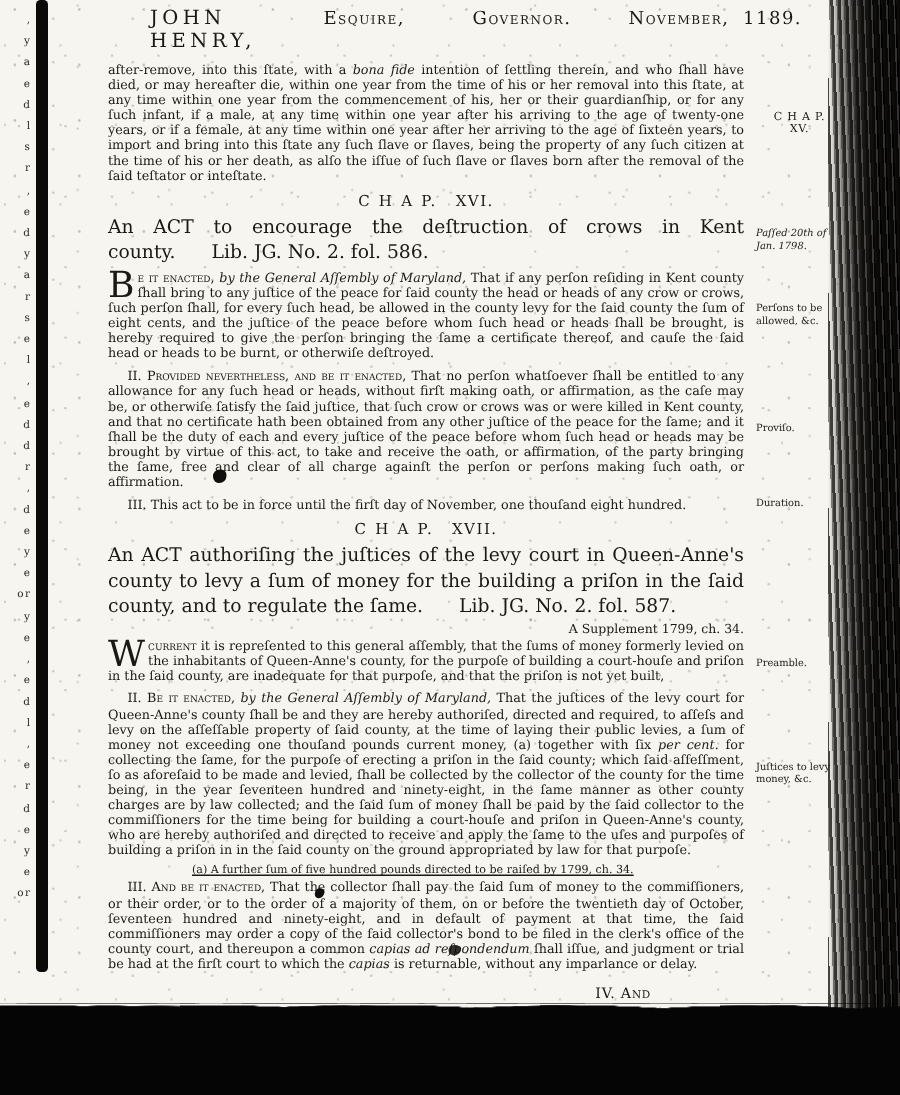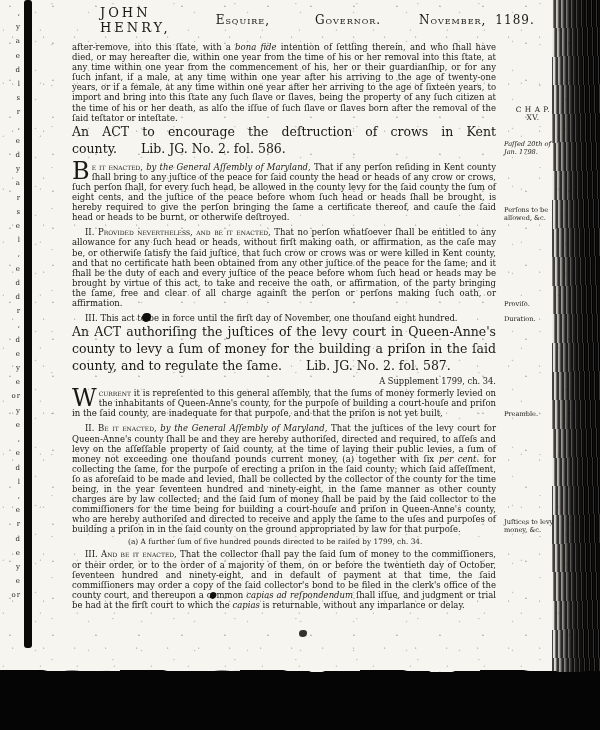--- a/index.html
+++ b/index.html
@@ -37,48 +37,48 @@
       radial-gradient(ellipse at 82% 100%, #050505 0 58%, transparent 59%);
     background-size: 120px 8px, 150px 7px, 130px 9px;
   }
   .blot { position:absolute; background:#100f0d; border-radius:50% 42% 55% 48%; }
   .blot1 { left:142px; top:313px; width:9px; height:9px; }
   .blot2 { left:210px; top:592px; width:6px; height:7px; transform:rotate(24deg); }
   .blot3 { left:299px; top:630px; width:8px; height:7px; opacity:.85; }
 
   .content { position:absolute; left:72px; top:5px; width:490px; }
 
-  .running-head { display:flex; align-items:center; margin:0 0 7px 0;gap:38px; }
+  .running-head { display:flex; align-items:flex-start; margin:0 0 7px 0;gap:38px; }
   .rh-name { font-size:13px; letter-spacing:3px; margin-left:28px; }
   .rh-sc { font-variant:small-caps; font-size:12px; letter-spacing:1px; margin-left:7px; }
   .rh-date { margin-left:auto; display:flex; gap:9px; margin-right:58px; }
   .rh-month { font-variant:small-caps; font-size:12px; letter-spacing:1px; }
   .rh-year { font-size:12px; letter-spacing:1px; }
 
-  .row { display:flex; align-items:flex-end; }
+  .row { display:flex; align-items:center; }
   .main { width:424px; }
   .note {
     width:58px; padding:2px 0 0 8px; font-size:6.6px; line-height:8.4px;
     color:#23201c; white-space:pre-line;
   }
   .note.it { font-style:italic; }
   .note.chapxv { font-size:7.4px; letter-spacing:.5px; text-align:center; padding-top:0; }
 
   .para { font-size:8.5px; line-height:10.1px; text-align:justify; margin:0; }
   .para.gap { margin-top:5px; }
   .indent { display:inline-block; width:13px; }
   .sc { font-variant:small-caps; }
   .dropcap { float:left; font-size:24px; line-height:19.5px; padding-right:2px; margin-top:0.5px; }
 
   .chap-head { text-align:center; font-size:10px; letter-spacing:1.5px; margin:6px 0 2px 0; width:424px; }
   .chap-num { margin-left:12px; letter-spacing:1px; }
   .act-title { font-size:12.5px; line-height:17px; text-align:justify; }
   .act-lib { margin-left:24px; }
   .supplement { width:424px; text-align:right; font-size:8.3px; margin:2px 0 2px 0; }
-  .footnote { font-size:7.4px; margin:3px 0 3px 56px; }
+  .footnote { font-size:7.4px; margin:3px 0 3px 56px;text-decoration:underline; }
   .catchword { width:424px; text-align:right; font-size:9.5px; margin-top:9px; padding-right:62px; box-sizing:border-box; font-variant:small-caps; letter-spacing:.5px; }
 </style>
 </head>
 <body>
 
 <div class="page">
 
   <div class="left-fragments">,
 y
 a
@@ -135,20 +135,21 @@
         <span class="rh-year">1189.</span>
       </span>
     </div>
 
     <div class="row">
       <p class="main para"><span>after-remove, into this ſtate, with a </span><i>bona fide</i><span> intention of ſettling therein, and who ſhall have died, or may hereafter die, within one year from the time of his or her removal into this ſtate, at any time within one year from the commencement of his, her or their guardianſhip, or for any ſuch infant, if a male, at any time within one year after his arriving to the age of twenty-one years, or if a female, at any time within one year after her arriving to the age of ſixteen years, to import and bring into this ſtate any ſuch ſlave or ſlaves, being the property of any ſuch citizen at the time of his or her death, as alſo the iſſue of ſuch ſlave or ſlaves born after the removal of the ſaid teſtator or inteſtate.</span></p>
       <div class="note chapxv">C H A P.
 XV.</div>
     </div>
 
+    <div class="chap-head"><span>C H A P.</span><span class="chap-num">XVI.</span></div>
 
     <div class="row">
       <div class="main act-title"><span>An ACT to encourage the deſtruction of crows in Kent county.</span><span class="act-lib">Lib. JG. No. 2. fol. 586.</span></div>
       <div class="note it">Paſſed 20th of Jan. 1798.</div>
     </div>
 
     <div class="row">
       <p class="main para gap"><span class="dropcap">B</span><span class="sc">e it enacted,</span><i> by the General Aſſembly of Maryland, </i><span>That if any perſon reſiding in Kent county ſhall bring to any juſtice of the peace for ſaid county the head or heads of any crow or crows, ſuch perſon ſhall, for every ſuch head, be allowed in the county levy for the ſaid county the ſum of eight cents, and the juſtice of the peace before whom ſuch head or heads ſhall be brought, is hereby required to give the perſon bringing the ſame a certificate thereof, and cauſe the ſaid head or heads to be burnt, or otherwiſe deſtroyed.</span></p>
       <div class="note">Perſons to be allowed, &amp;c.</div>
     </div>
@@ -156,20 +157,21 @@
     <div class="row">
       <p class="main para gap"><span class="indent"></span><span>II. </span><span class="sc">Provided nevertheless, and be it enacted, </span><span>That no perſon whatſoever ſhall be entitled to any allowance for any ſuch head or heads, without firſt making oath, or affirmation, as the caſe may be, or otherwiſe ſatisfy the ſaid juſtice, that ſuch crow or crows was or were killed in Kent county, and that no certificate hath been obtained from any other juſtice of the peace for the ſame; and it ſhall be the duty of each and every juſtice of the peace before whom ſuch head or heads may be brought by virtue of this act, to take and receive the oath, or affirmation, of the party bringing the ſame, free and clear of all charge againſt the perſon or perſons making ſuch oath, or affirmation.</span></p>
       <div class="note">Proviſo.</div>
     </div>
 
     <div class="row">
       <p class="main para gap"><span class="indent"></span><span>III. </span><span>This act to be in force until the firſt day of November, one thouſand eight hundred.</span></p>
       <div class="note">Duration.</div>
     </div>
 
+    <div class="chap-head"><span>C H A P.</span><span class="chap-num">XVII.</span></div>
 
     <div class="row">
       <div class="main act-title"><span>An ACT authoriſing the juſtices of the levy court in Queen-Anne's county to levy a ſum of money for the building a priſon in the ſaid county, and to regulate the ſame.</span><span class="act-lib">Lib. JG. No. 2. fol. 587.</span></div>
       <div class="note"></div>
     </div>
 
     <div class="supplement">A Supplement 1799, ch. 34.</div>
 
     <div class="row">
       <p class="main para"><span class="dropcap">W</span><span class="sc">current</span><span> it is repreſented to this general aſſembly, that the ſums of money formerly levied on the inhabitants of Queen-Anne's county, for the purpoſe of building a court-houſe and priſon in the ſaid county, are inadequate for that purpoſe, and that the priſon is not yet built,</span></p>
@@ -180,20 +182,21 @@
       <p class="main para gap"><span class="indent"></span><span>II. </span><span class="sc">Be it enacted,</span><i> by the General Aſſembly of Maryland, </i><span>That the juſtices of the levy court for Queen-Anne's county ſhall be and they are hereby authoriſed, directed and required, to aſſeſs and levy on the aſſeſſable property of ſaid county, at the time of laying their public levies, a ſum of money not exceeding one thouſand pounds current money, (a) together with ſix </span><i>per cent.</i><span> for collecting the ſame, for the purpoſe of erecting a priſon in the ſaid county; which ſaid aſſeſſment, ſo as aforeſaid to be made and levied, ſhall be collected by the collector of the county for the time being, in the year ſeventeen hundred and ninety-eight, in the ſame manner as other county charges are by law collected; and the ſaid ſum of money ſhall be paid by the ſaid collector to the commiſſioners for the time being for building a court-houſe and priſon in Queen-Anne's county, who are hereby authoriſed and directed to receive and apply the ſame to the uſes and purpoſes of building a priſon in in the ſaid county on the ground appropriated by law for that purpoſe.</span></p>
       <div class="note">Juſtices to levy money, &amp;c.</div>
     </div>
 
     <div class="footnote">(a) A further ſum of five hundred pounds directed to be raiſed by 1799, ch. 34.</div>
 
     <div class="row">
       <p class="main para"><span class="indent"></span><span>III. </span><span class="sc">And be it enacted, </span><span>That the collector ſhall pay the ſaid ſum of money to the commiſſioners, or their order, or to the order of a majority of them, on or before the twentieth day of October, ſeventeen hundred and ninety-eight, and in default of payment at that time, the ſaid commiſſioners may order a copy of the ſaid collector's bond to be filed in the clerk's office of the county court, and thereupon a common </span><i>capias ad reſpondendum</i><span> ſhall iſſue, and judgment or trial be had at the firſt court to which the </span><i>capias</i><span> is returnable, without any imparlance or delay.</span></p>
     </div>
 
+    <div class="catchword">IV. And</div>
 
   </div>
 
   <div class="blot blot1"></div>
   <div class="blot blot2"></div>
   <div class="blot blot3"></div>
   <div class="bottom-band"></div>
 
 </div>
 

